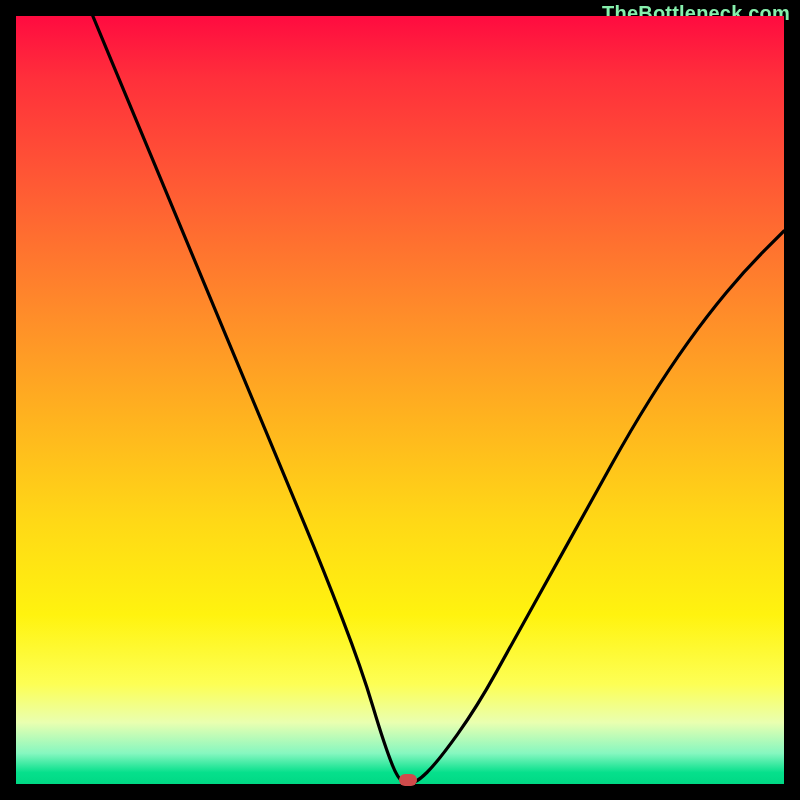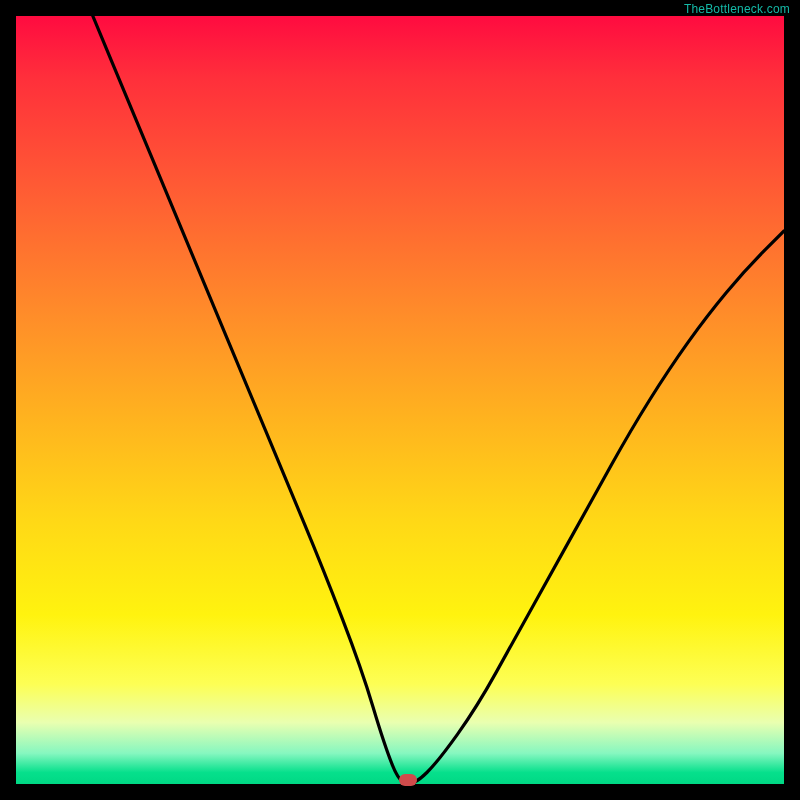--- a/index.html
+++ b/index.html
@@ -46,23 +46,23 @@
       #e9ffb0 92%,
       #86f7c0 96%,
       #06e08c 98.5%,
       #00d884 100%
     );
   }
   .watermark {
     position: absolute;
     top: -14px;
     right: -6px;
-    color: #14b8a6;
-    font-size: 12px;
-    font-weight: 400;
+    color: #86efac;
+    font-size: 20px;
+    font-weight: 700;
     letter-spacing: 0.2px;
   }
   svg.curve {
     position: absolute;
     left: 0;
     top: 0;
     width: 768px;
     height: 768px;
   }
   .marker {

